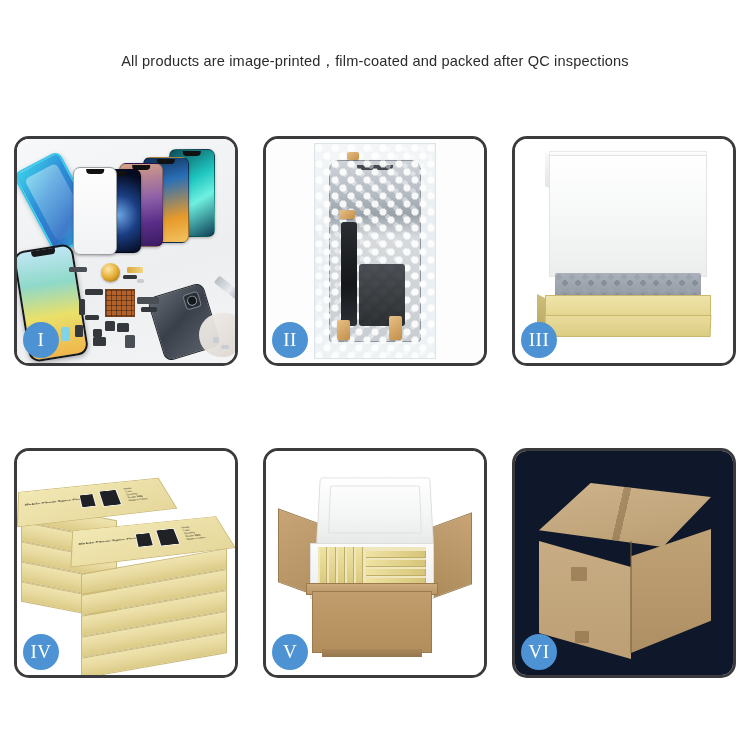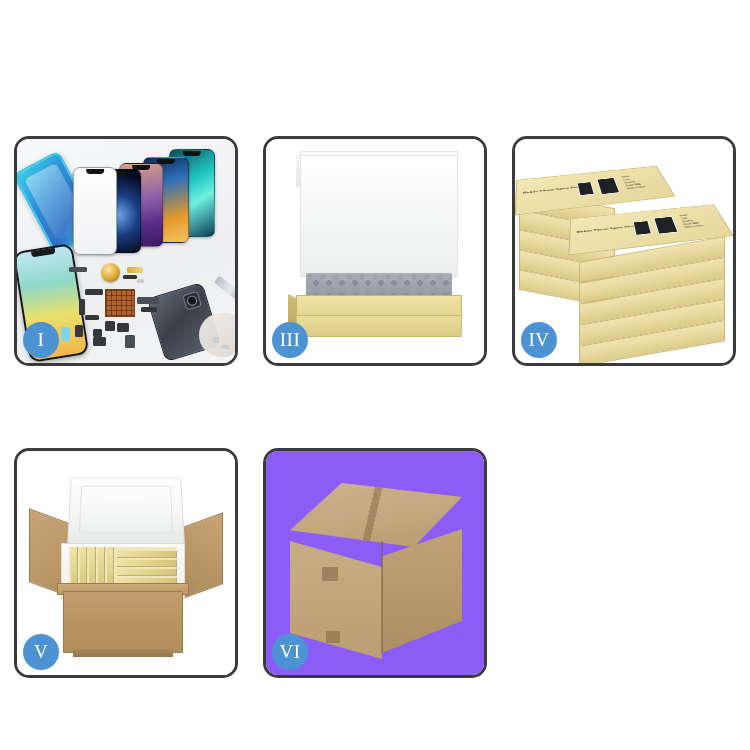--- a/index.html
+++ b/index.html
@@ -269,21 +269,21 @@
     border:1px solid #9b7b4d;
   }
   .v-cartonTopEdge {
     position:absolute; left:40px; top:132px; width:132px; height:12px;
     background:linear-gradient(180deg,#cdaa7a,#b9976a); border:1px solid #9b7b4d;
   }
   .v-cartonBottom { position:absolute; left:56px; top:198px; width:100px; height:8px;
     background:linear-gradient(180deg,#a9875a,#96764c); }
 
   
-  .p6 .stage { background:#8b5cf6;padding-left:19px; }
+  .p6 .stage { background:#0f172a;padding-left:19px; }
   .c-top {
     position:absolute; left:24px; top:32px; width:172px; height:64px;
     background:linear-gradient(170deg,#cdb28b 0%,#c2a67c 60%,#b99c71 100%);
     clip-path:polygon(30% 0%, 100% 22%, 72% 100%, 0% 74%);
   }
   .c-tape {
     position:absolute; left:24px; top:32px; width:172px; height:64px;
     clip-path:polygon(30% 0%, 100% 22%, 72% 100%, 0% 74%);
   }
   .c-tape:after { content:""; position:absolute; left:0; top:0; width:100%; height:100%;
@@ -299,20 +299,21 @@
     background:linear-gradient(180deg,#c0a277 0%,#ae8f63 100%);
     clip-path:polygon(0% 22%, 100% 0%, 100% 74%, 0% 100%);
   }
   .c-seam { position:absolute; background:rgba(120,94,58,.55); }
   .c-tab { position:absolute; background:rgba(136,106,66,.6); border-radius:1px; }
 </style>
 </head>
 <body>
 
 <div id="header">
+  <div id="subtitle">All products are image-printed，film-coated and packed after QC inspections</div>
 </div>
 
 <div id="grid">
 
   <div class="panel p1">
     <div class="stage">
       <div class="wash"></div>
 
       <div class="glass"></div>
 
@@ -363,20 +364,36 @@
       <i class="part" style="left:76px;  top:198px; width:13px; height:9px;"></i>
       <i class="part l" style="left:108px; top:196px; width:10px; height:13px;"></i>
       <i class="part w" style="left:120px; top:140px; width:7px;  height:4px;"></i>
       <i class="part w" style="left:196px; top:198px; width:6px;  height:6px;"></i>
       <i class="part w" style="left:204px; top:206px; width:8px;  height:4px;"></i>
 
       <div class="badge">I</div>
     </div>
   </div>
 
+  <div class="panel p2">
+    <div class="stage">
+      <div class="bag">
+        <div class="flexpart"></div>
+        <i class="cable"></i>
+        <i class="cable2"></i>
+        <i class="tan" style="left:32px; top:8px;   width:12px; height:8px;"></i>
+        <i class="tan" style="left:24px; top:66px;  width:16px; height:9px;"></i>
+        <i class="tan" style="left:22px; top:176px; width:13px; height:20px;"></i>
+        <i class="tan" style="left:74px; top:172px; width:13px; height:24px;"></i>
+        <div class="bubbles"></div>
+        <div class="bubbles2"></div>
+      </div>
+      <div class="badge">II</div>
+    </div>
+  </div>
 
   <div class="panel p3">
     <div class="stage">
       <div class="lid3wing-l"></div>
       <div class="lid3wing-r"></div>
       <div class="lid3top"></div>
       <div class="lid3"></div>
       <div class="foam3"></div>
       <div class="tray3side"></div>
       <div class="tray3"></div>

